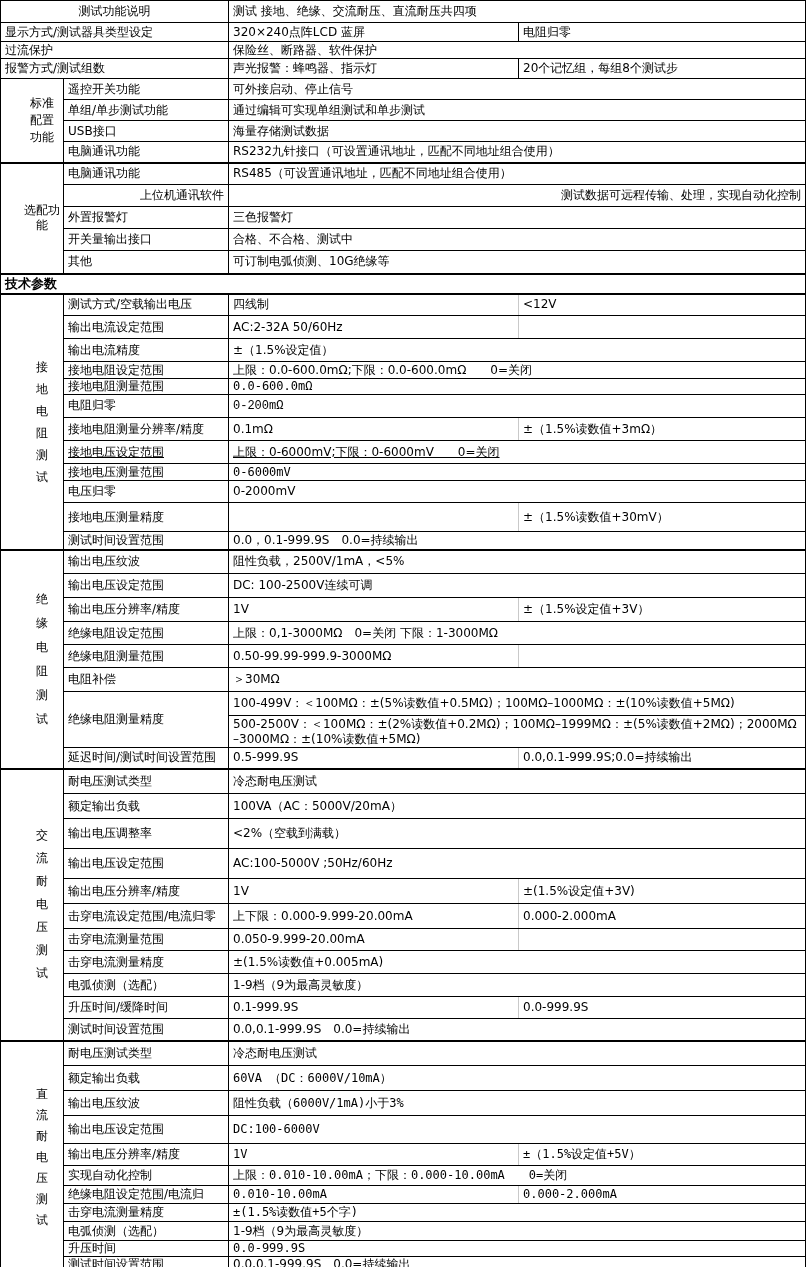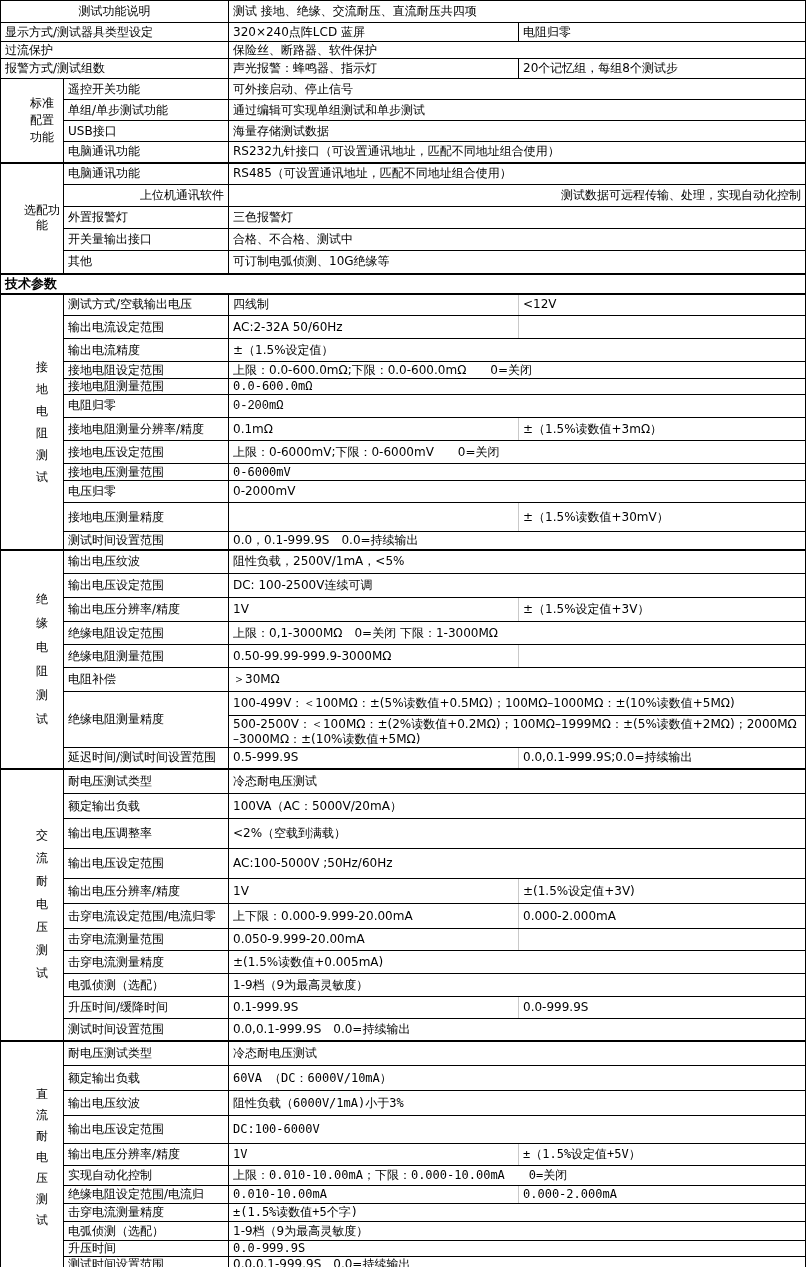--- a/index.html
+++ b/index.html
@@ -142,21 +142,21 @@
       </tr>
       <tr style="height: 23px; font-family: Liberation Mono, monospace;">
         <td class="lbl">电阻归零</td>
         <td colspan="2" class="val">0-200mΩ</td>
       </tr>
       <tr style="height: 23px;">
         <td class="lbl">接地电阻测量分辨率/精度</td>
         <td class="val divR">0.1mΩ</td>
         <td class="val divL">±（1.5%读数值+3mΩ）</td>
       </tr>
-      <tr style="height: 23px;">
+      <tr style="height: 23px; text-decoration: underline;">
         <td class="lbl">接地电压设定范围</td>
         <td colspan="2" class="val">上限：0-6000mV;下限：0-6000mV　　0=关闭</td>
       </tr>
       <tr style="height: 17px;">
         <td class="lbl">接地电压测量范围</td>
         <td colspan="2" class="val mono">0-6000mV</td>
       </tr>
       <tr style="height: 22px;">
         <td class="lbl">电压归零</td>
         <td colspan="2" class="val">0-2000mV</td>

